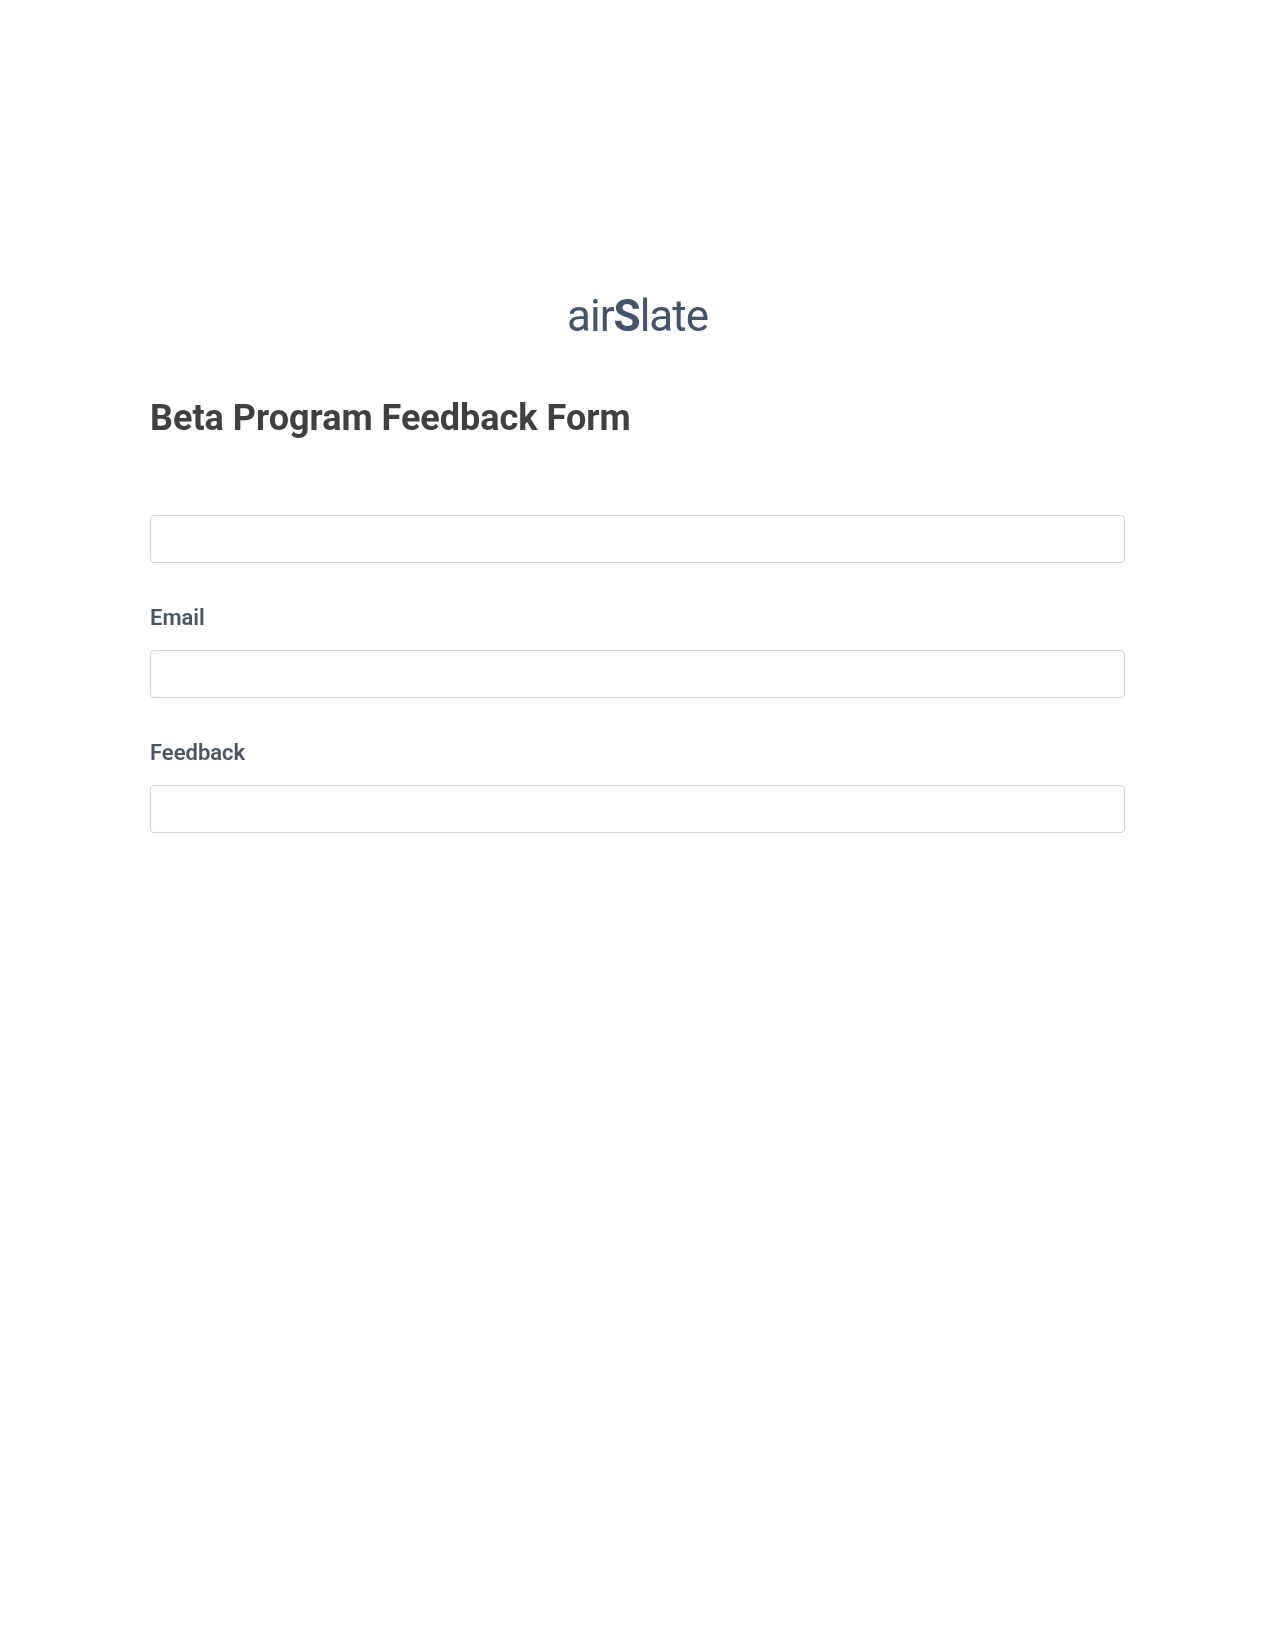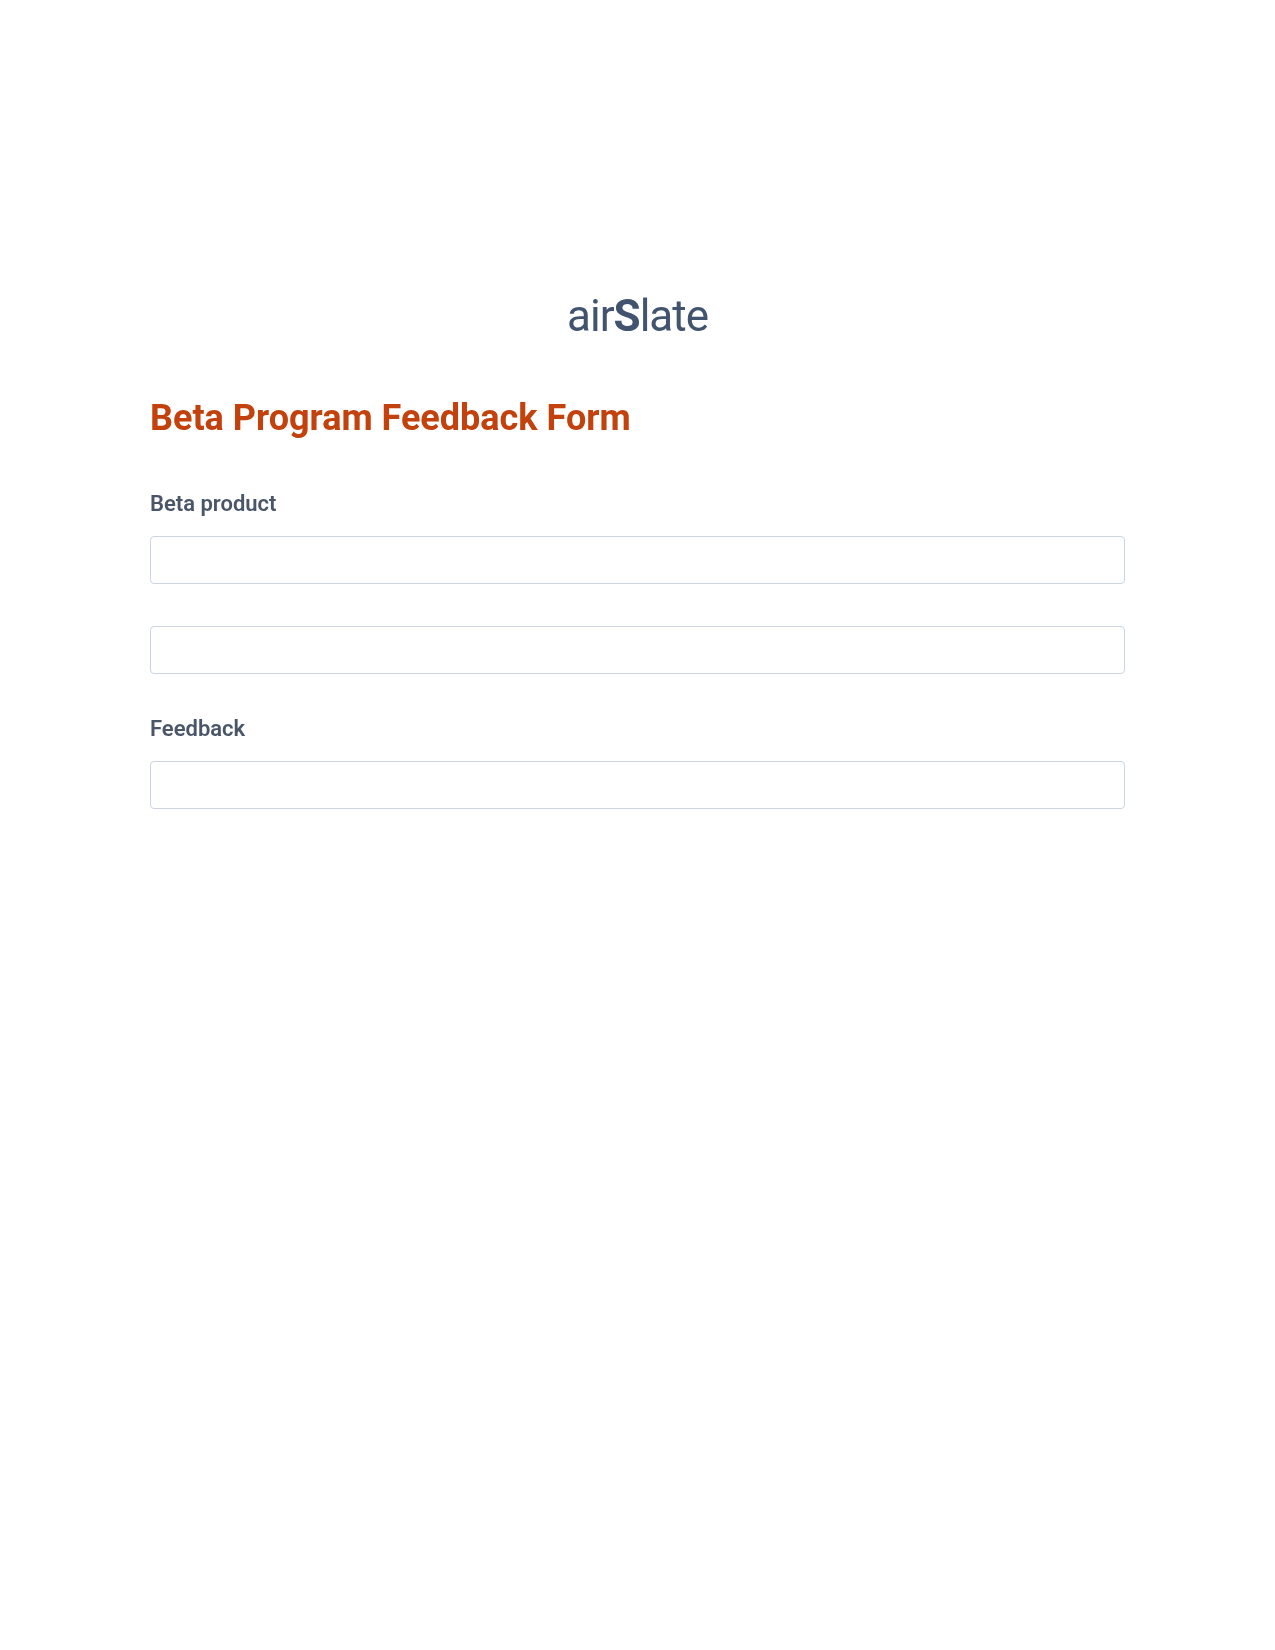--- a/index.html
+++ b/index.html
@@ -33,22 +33,22 @@
     }
     .logo .slate-s {
       font-weight: 700;
     }
     .logo .late {
       font-weight: 400;
     }
     .form-title {
       font-size: 36px;
       font-weight: 700;
-      color: #c2410c;
-      margin-bottom: 52px;
+      color: #404040;
+      margin-bottom: 76px;
     }
     .form-group {
       margin-bottom: 42px;
     }
     .form-label {
       display: block;
       font-size: 22px;
       font-weight: 600;
       color: #4a5568;
       margin-bottom: 20px;
@@ -67,26 +67,26 @@
 <body>
 
 <div class="container">
   <div class="logo-wrapper">
     <span class="logo"><span class="air">air</span><span class="slate-s">S</span><span class="late">late</span></span>
   </div>
 
   <h1 class="form-title">Beta Program Feedback Form</h1>
 
   <div class="form-group">
-    <label class="form-label">Beta product</label>
     <input type="text" class="form-input" value="" style="">
   </div>
 
 
   <div class="form-group">
+    <label class="form-label">Email</label>
     <input type="text" class="form-input" value="" style="">
   </div>
 
   <div class="form-group">
     <label class="form-label">Feedback</label>
     <input type="text" class="form-input" value="" style="">
   </div>
 </div>
 
 </body></html>

